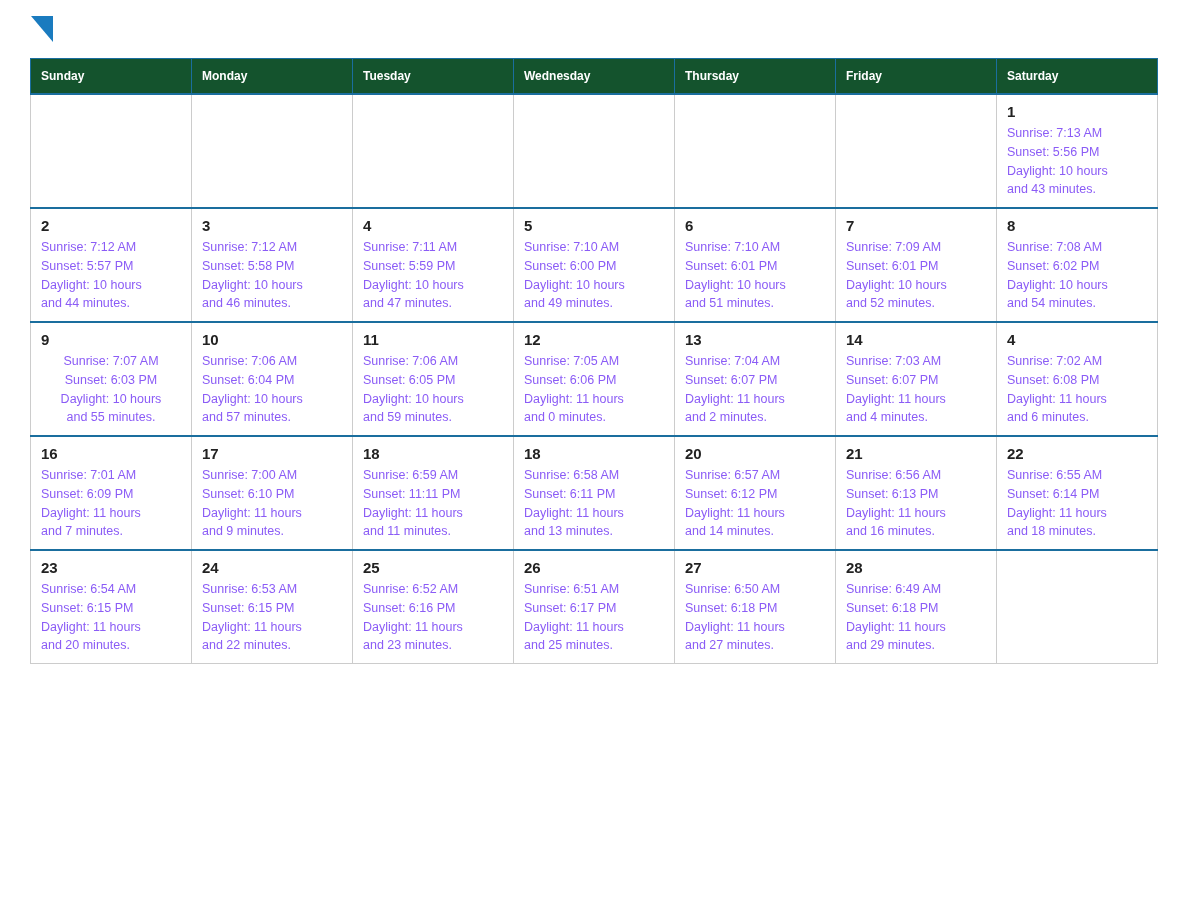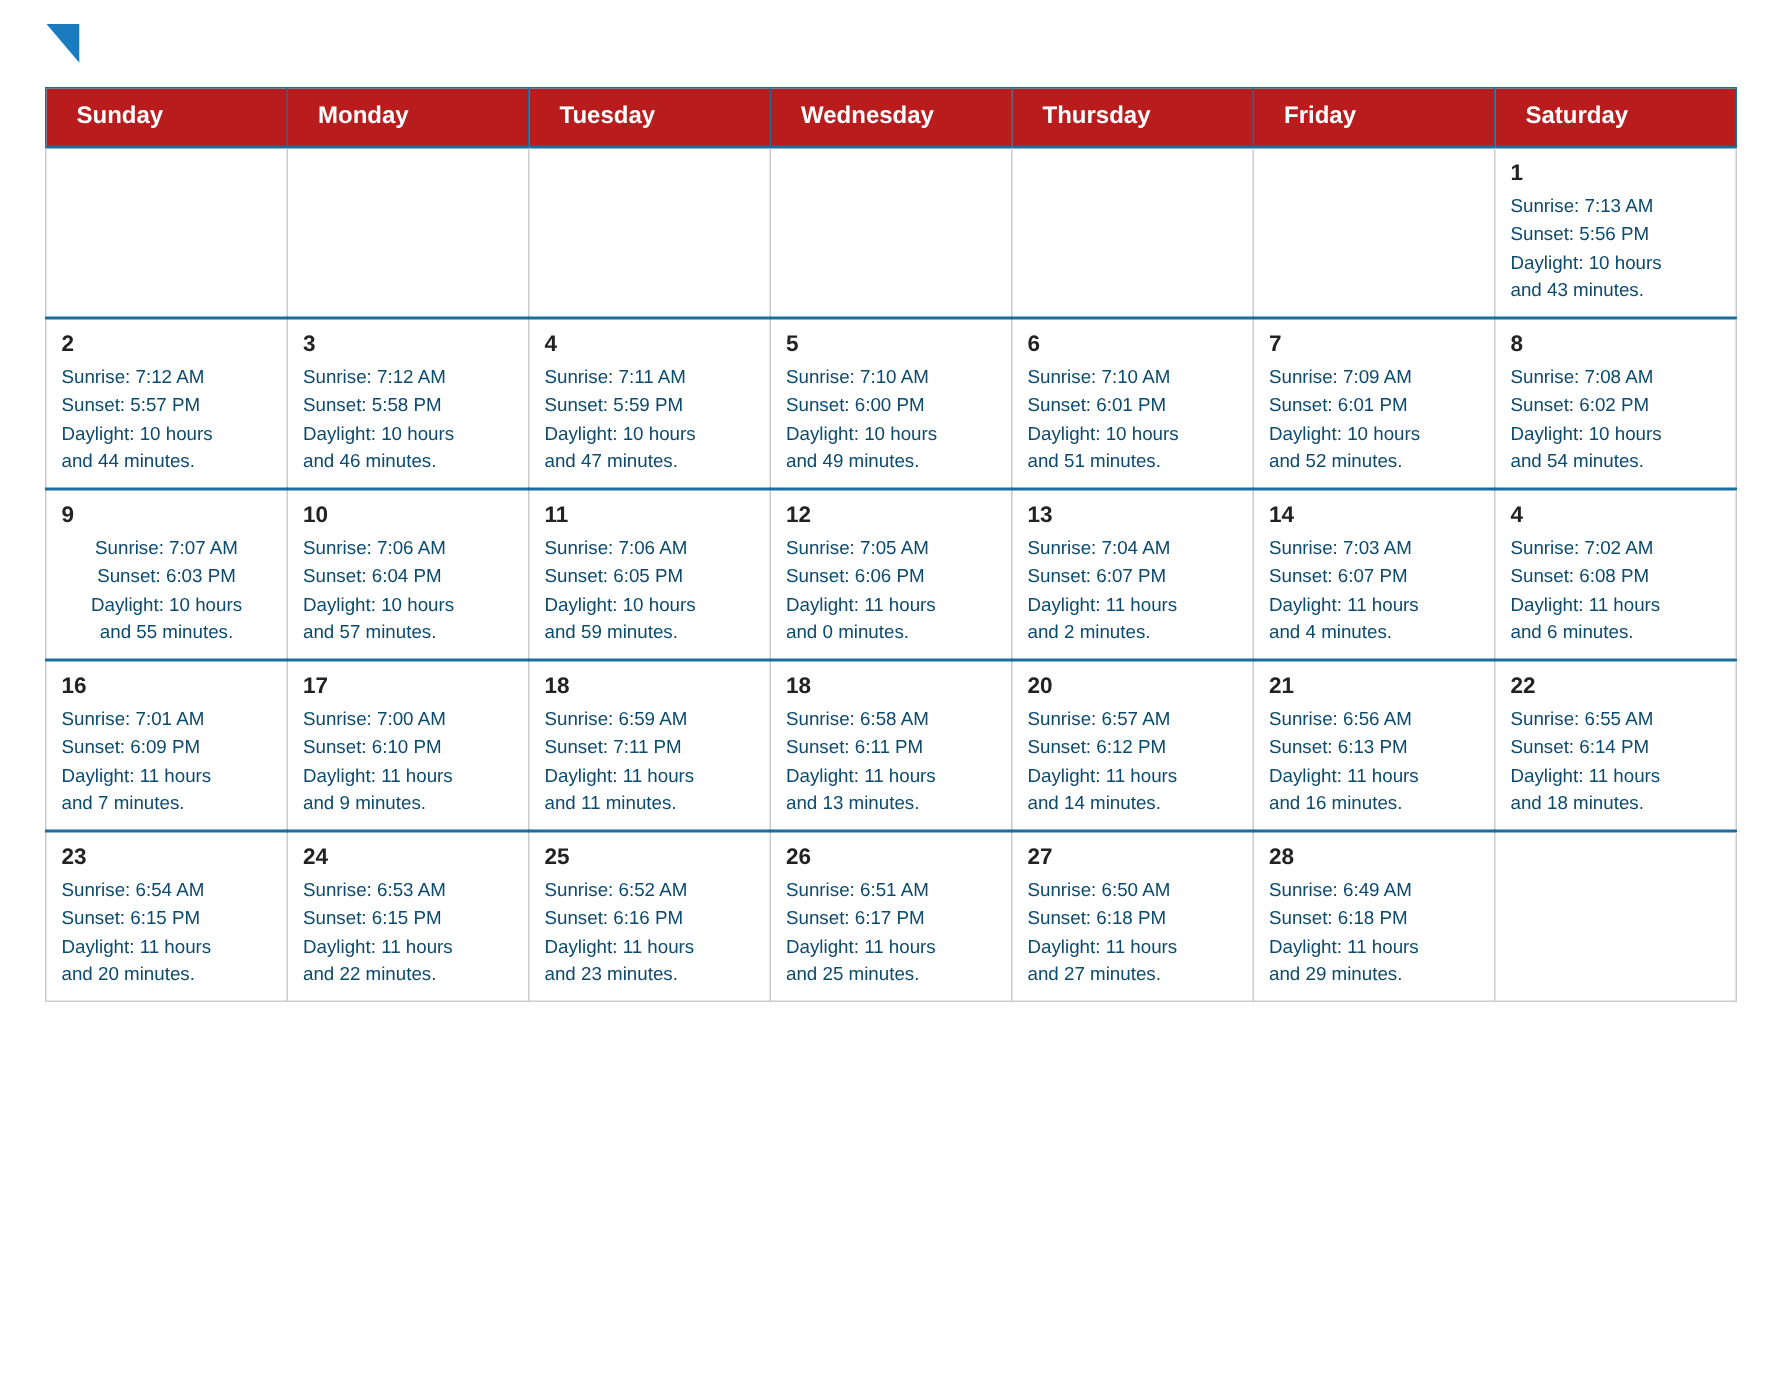--- a/index.html
+++ b/index.html
@@ -44,25 +44,25 @@
       font-size: 20px;
       color: #444;
       margin-top: 4px;
     }
     .calendar {
       width: 100%;
       border-collapse: collapse;
       border: 1px solid #aaa;
     }
     .calendar th {
-      background-color: #b91c1c;
+      background-color: #14532d;
       color: #fff;
-      font-size: 16px;
-      font-weight: bold;
-      padding: 10px 20px;
+      font-size: 12px;
+      font-weight: bold;
+      padding: 10px 10px;
       text-align: left;
       border: 1px solid #1a6e9e;
     }
     .calendar td {
       vertical-align: top;
       padding: 8px 10px;
       border: 1px solid #ccc;
       width: calc(100% / 7);
       min-height: 110px;
       font-size: 13px;
@@ -77,21 +77,21 @@
     }
     .day-number {
       font-size: 15px;
       font-weight: bold;
       color: #222;
       display: block;
       margin-bottom: 4px;
     }
     .day-info {
       font-size: 12.5px;
-      color: #0c4a6e;
+      color: #8b5cf6;
       line-height: 1.5;
     }
     .empty-cell {
       background: #f9f9f9;
     }
     .logo-wrapper {
       display: flex;
       align-items: center;
       gap: 0px;
     }
@@ -256,21 +256,21 @@
         <td>
           <span class="day-number">17</span>
           <div class="day-info" style="white-space: pre-line;">Sunrise: 7:00 AM
 Sunset: 6:10 PM
 Daylight: 11 hours
 and 9 minutes.</div>
         </td>
         <td>
           <span class="day-number">18</span>
           <div class="day-info" style="white-space: pre-line;">Sunrise: 6:59 AM
-Sunset: 7:11 PM
+Sunset: 11:11 PM
 Daylight: 11 hours
 and 11 minutes.</div>
         </td>
         <td>
           <span class="day-number">18</span>
           <div class="day-info" style="white-space: pre-line;">Sunrise: 6:58 AM
 Sunset: 6:11 PM
 Daylight: 11 hours
 and 13 minutes.</div>
         </td>

